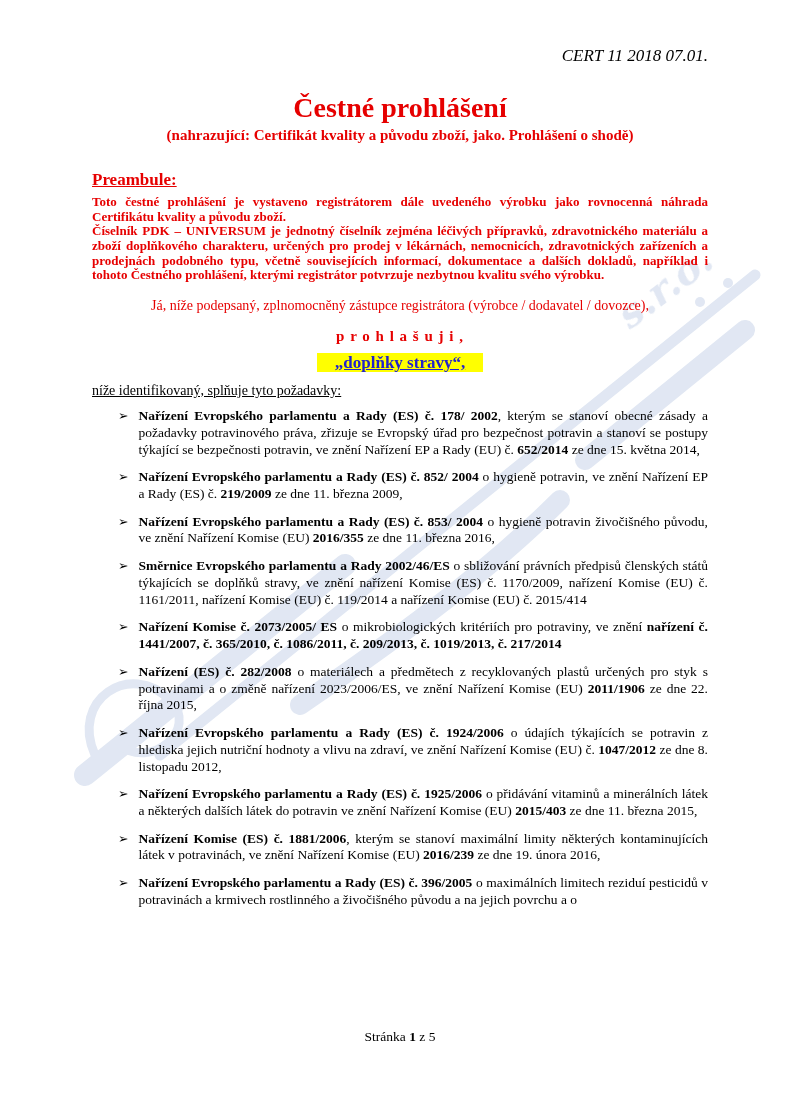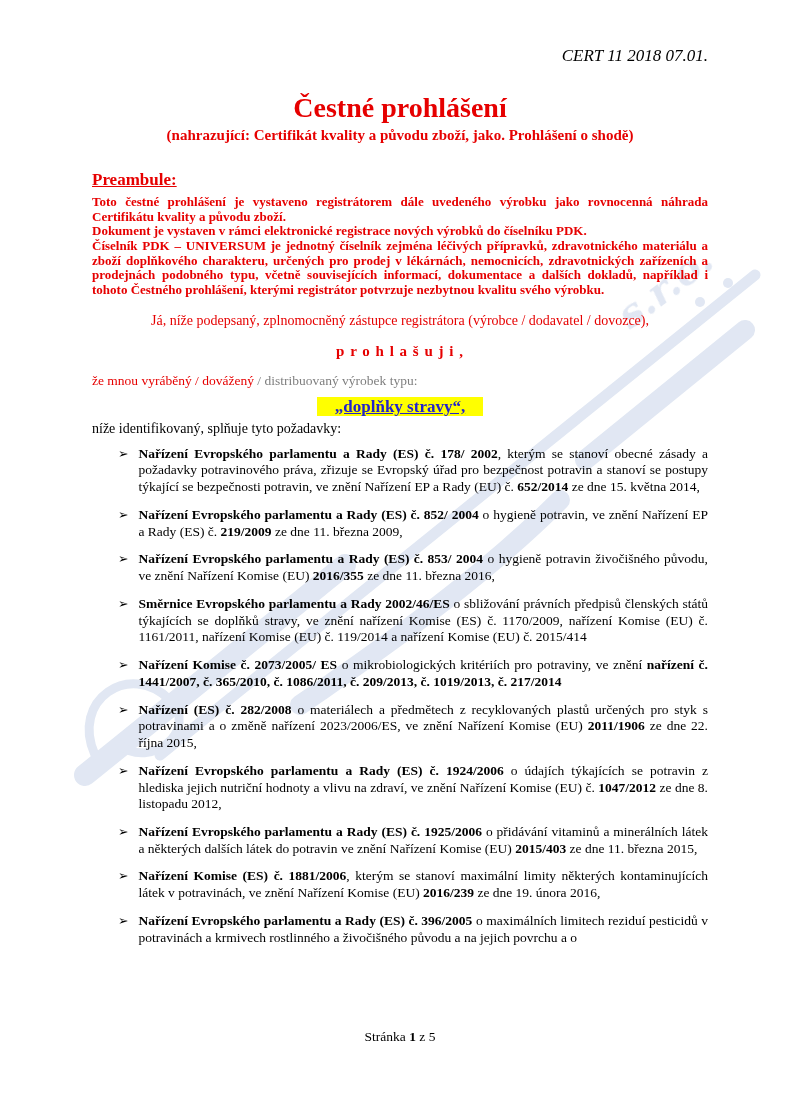--- a/index.html
+++ b/index.html
@@ -33,21 +33,21 @@
            font-size:15px; margin-top:14px; letter-spacing:1px; }
 
   .product-line { font-size:13.5px; margin-top:13px; }
   .product-line .red  { color:var(--accent-red,#e60000); }
   .product-line .gray { color:var(--muted-gray,#7f7f7f); }
 
   .product-type-line { text-align:center; margin-top:8px; }
   .product-type { color:var(--product-blue,#2222cc); background:var(--highlight-yellow,#ffff00);
                   font-weight:bold; font-size:17px; text-decoration:underline; padding:0 18px; }
 
-  .follow { font-size:14px; margin-top:4px; }
+  .follow { font-size:14px; margin-top:10px;text-decoration:underline; }
 
   ul.reqs { list-style:none; margin-top:9px; padding-left:26px; }
   li.req  { display:flex; gap:10px; margin-bottom:11px; font-size:13.5px; line-height:1.24; }
   li.req .marker { flex:0 0 auto; font-size:12.5px; padding-top:1px; }
   li.req .req-text { flex:1 1 auto; text-align:justify; }
   .b { font-weight:bold; }
 
   .footer { position:absolute; left:0; right:0; bottom:55px; z-index:1;
             text-align:center; font-size:13.5px; }
   .footer b { font-weight:bold; }
@@ -73,28 +73,26 @@
   <div class="content">
 
     <div class="doc-code">CERT 11 2018 07.01.</div>
 
     <h1 class="title">Čestné prohlášení</h1>
     <div class="subtitle">(nahrazující: Certifikát kvality a původu zboží, jako. Prohlášení o shodě)</div>
 
     <div class="preamble-heading">Preambule:</div>
     <div id="preamble-paragraphs">
         <div class="preamble-par">Toto čestné prohlášení je vystaveno registrátorem dále uvedeného výrobku jako rovnocenná náhrada Certifikátu kvality a původu zboží.</div>
-        <div class="preamble-par">Dokument je vystaven v rámci elektronické registrace nových výrobků do číselníku PDK.</div>
         <div class="preamble-par">Číselník PDK – UNIVERSUM je jednotný číselník zejména léčivých přípravků, zdravotnického materiálu a zboží doplňkového charakteru, určených pro prodej v lékárnách, nemocnicích, zdravotnických zařízeních a prodejnách podobného typu, včetně souvisejících informací, dokumentace a dalších dokladů, například i tohoto Čestného prohlášení, kterými registrátor potvrzuje nezbytnou kvalitu svého výrobku.</div>
       </div>
 
     <p class="intro">Já, níže podepsaný, zplnomocněný zástupce registrátora (výrobce / dodavatel / dovozce),</p>
     <p class="verb">p r o h l a š u j i ,</p>
 
-    <p class="product-line"><span class="red">že mnou vyráběný / dovážený </span><span class="gray"> / distribuovaný výrobek typu:</span></p>
 
     <p class="product-type-line"><span class="product-type">„doplňky stravy“,</span></p>
 
     <p class="follow">níže identifikovaný, splňuje tyto požadavky:</p>
 
     <ul class="reqs" id="requirements-list">
         <li class="req">
           <span class="marker">➢</span>
           <span class="req-text"><span class="b">Nařízení Evropského parlamentu a Rady (ES) č. 178/ 2002</span><span>, kterým se stanoví obecné zásady a požadavky potravinového práva, zřizuje se Evropský úřad pro bezpečnost potravin a stanoví se postupy týkající se bezpečnosti potravin, ve znění Nařízení EP a Rady (EU) č. </span><span class="b">652/2014</span><span> ze dne 15. května 2014,</span></span>
         </li>

